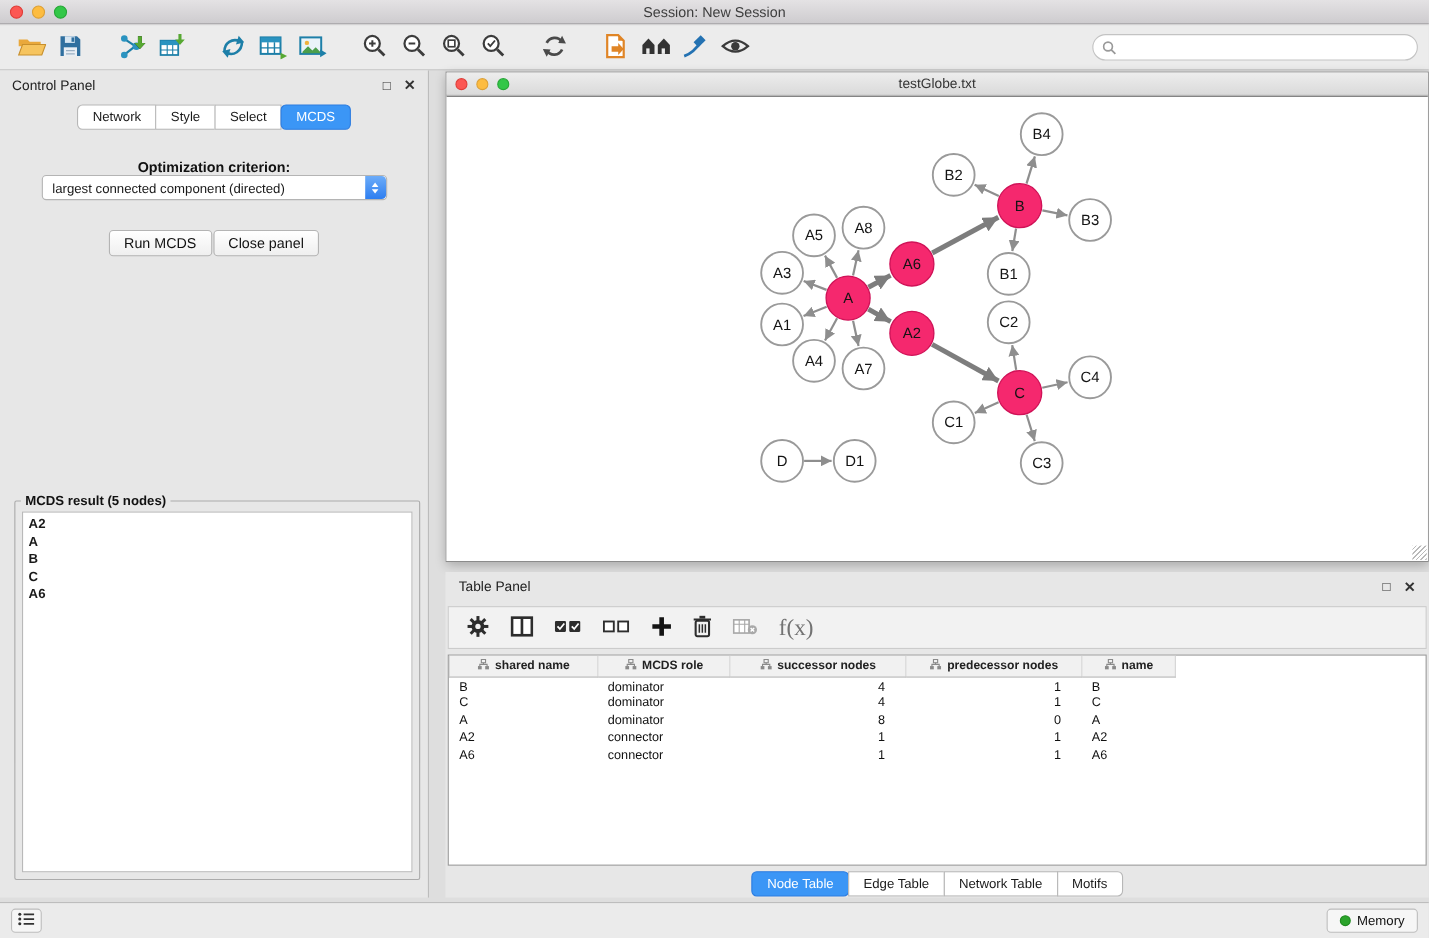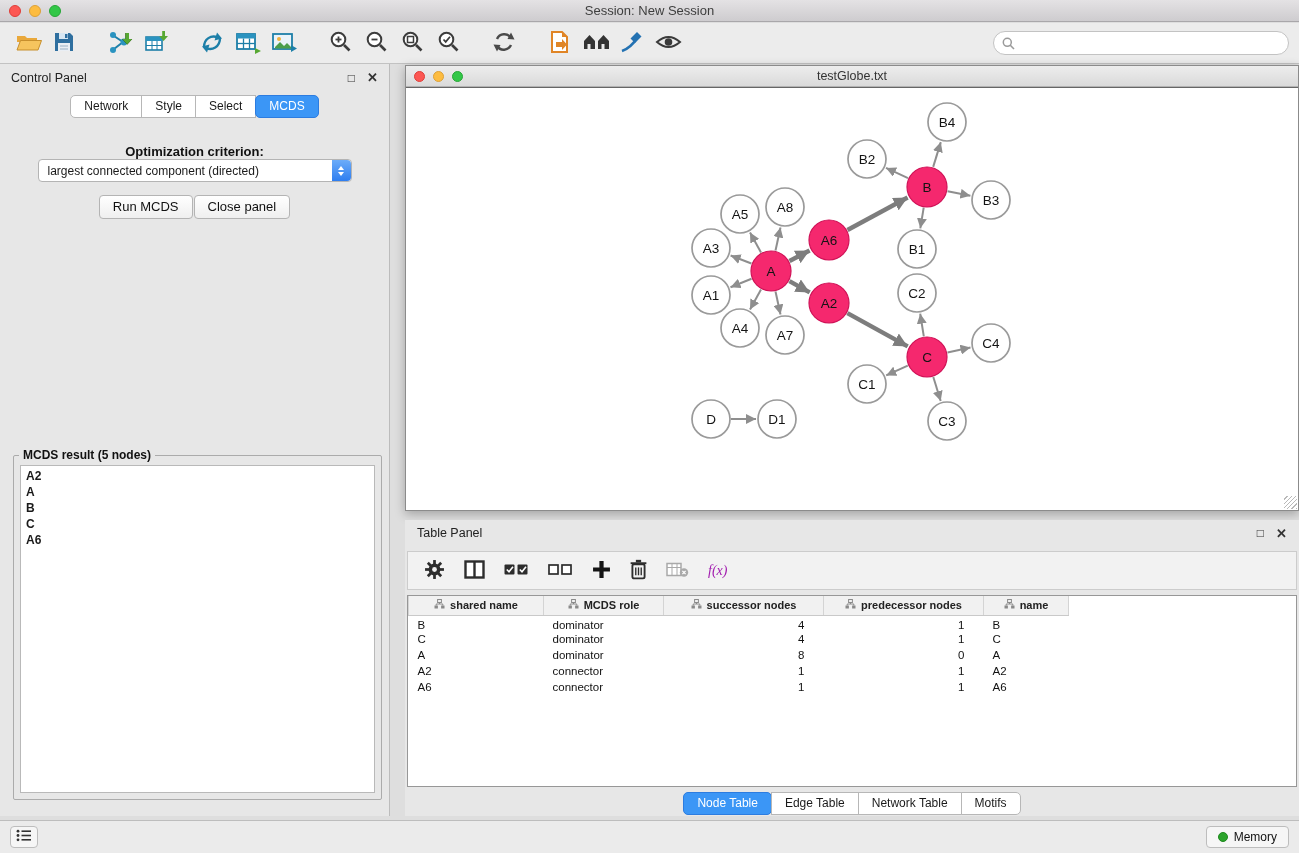--- a/index.html
+++ b/index.html
@@ -69,21 +69,21 @@
     border:1px solid #b4b4b4; border-radius:4px; position:relative;
     display:flex; align-items:center; padding-left:9px; font-size:12px; cursor:pointer;
   }
   .cp-select .stepper {
     position:absolute; right:0px; top:0px; bottom:0px; width:19px;
     background:linear-gradient(#6cacf9,#2e7ef0); border-radius:0 4px 4px 0;
     display:flex; flex-direction:column; align-items:center; justify-content:center; gap:2px;
   }
   .tri-up    { width:0; height:0; border-left:3.5px solid transparent; border-right:3.5px solid transparent; border-bottom:4px solid #fff; }
   .tri-down  { width:0; height:0; border-left:3.5px solid transparent; border-right:3.5px solid transparent; border-top:4px solid #fff; }
-  .cp-buttons { display:flex; justify-content:center; gap:1px; margin-top:13px; }
+  .cp-buttons { display:flex; justify-content:center; gap:1px; margin-top:27px; }
   .cp-btn {
     font-size:13px; padding:3px 13px 4px; background:linear-gradient(#ffffff,#efefef);
     border:1px solid #b4b4b4; border-radius:4px; color:#111; cursor:pointer;
     font-family:"Liberation Sans", sans-serif;
   }
   .cp-group {
     position:absolute; left:13px; top:391px; width:369px; height:345px;
     border:1px solid #ababab; border-radius:2px;font-weight:bold;
   }
   .cp-group-legend {
@@ -115,21 +115,21 @@
   }
   
   .table-panel { position:absolute; left:405px; top:520px; width:894px; height:296px; background:#e7e7e7; }
   .tp-header { height:26px; display:flex; align-items:center; padding:0 12px; font-size:12.5px; color:#222; }
   .tp-toolbar {
     position:absolute; left:2px; right:2px; top:31px; height:39px;
     background:#f2f2f2; border:1px solid #cccccc;
     display:flex; align-items:center; gap:19px; padding:0 16px;
   }
   .tp-ico { display:flex; align-items:center; justify-content:center; cursor:pointer; background:none; border:none; }
-  .fx { font-family:"Liberation Serif", serif; font-style:italic; font-size:14px; color:#a21caf; cursor:default; }
+  .fx { font-family:"Liberation Serif", serif; font-size:21px; color:#737373; cursor:default; }
   .tp-table-wrap {
     position:absolute; left:2px; right:2px; top:75px; height:192px;
     background:#fff; border:1px solid #979797; overflow:hidden;
   }
   table.node-table { border-collapse:collapse; table-layout:fixed; }
   .node-table th {
     background:#f1f1f1; border-right:1px solid #d4d4d4; border-bottom:1px solid #c9c9c9;
     height:19px; font-weight:bold; font-size:11px; color:#222; padding:0 4px;
   }
   .node-table th:first-child { border-left:1px solid #d4d4d4; }

